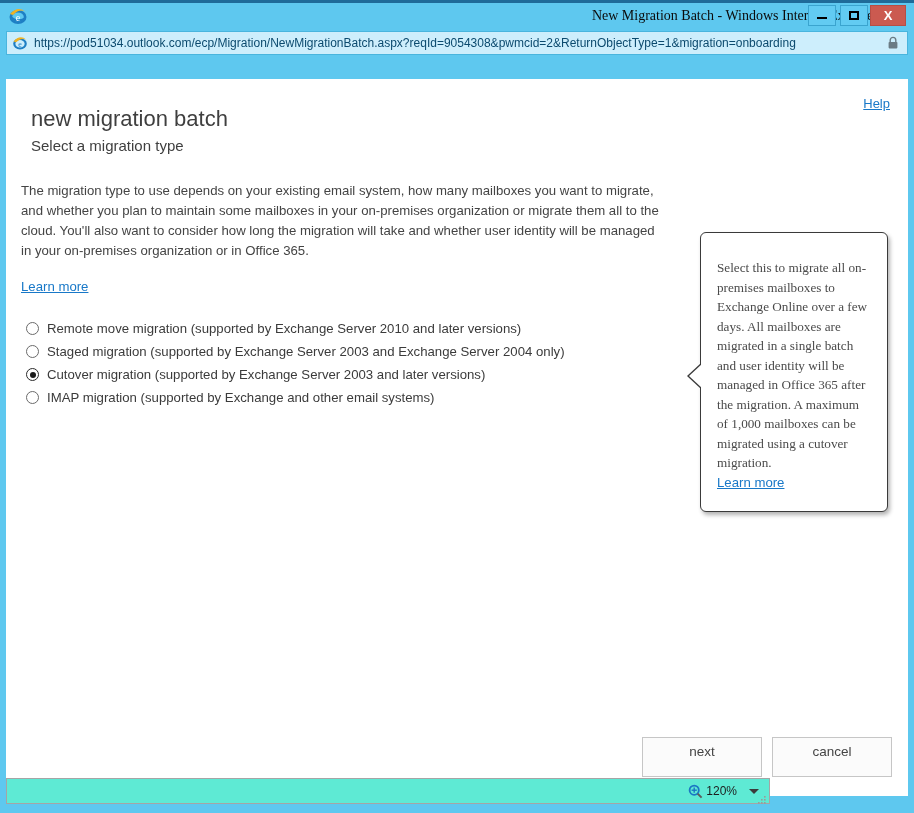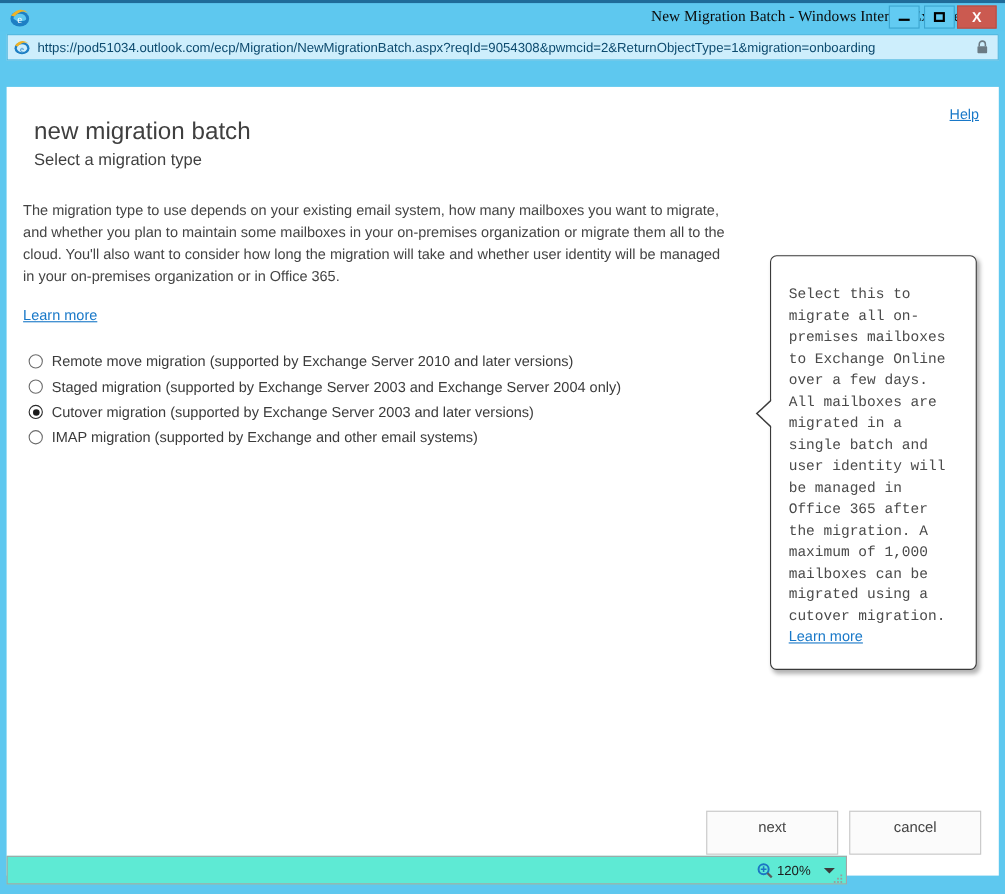--- a/index.html
+++ b/index.html
@@ -233,21 +233,21 @@
     border-radius: 6px;
     background: #ffffff;
     box-sizing: border-box;
     box-shadow: 2px 3px 4px rgba(0,0,0,0.30);
     padding: 25px 16px 20px 16px;
   }
   #callout-text {
     font-size: 13.2px;
     line-height: 19.5px;
     color: #4a4a4a;
-    font-family: Liberation Mono, monospace;
+    font-family: Liberation Serif, serif;
   }
   #callout-learn-more {
     margin-top: 20px;
     font-size: 13.2px;
     color: #1878c8;
     cursor: pointer;
     font-family: "Liberation Sans", sans-serif;
   }
   
   #callout-arrow-outer,

